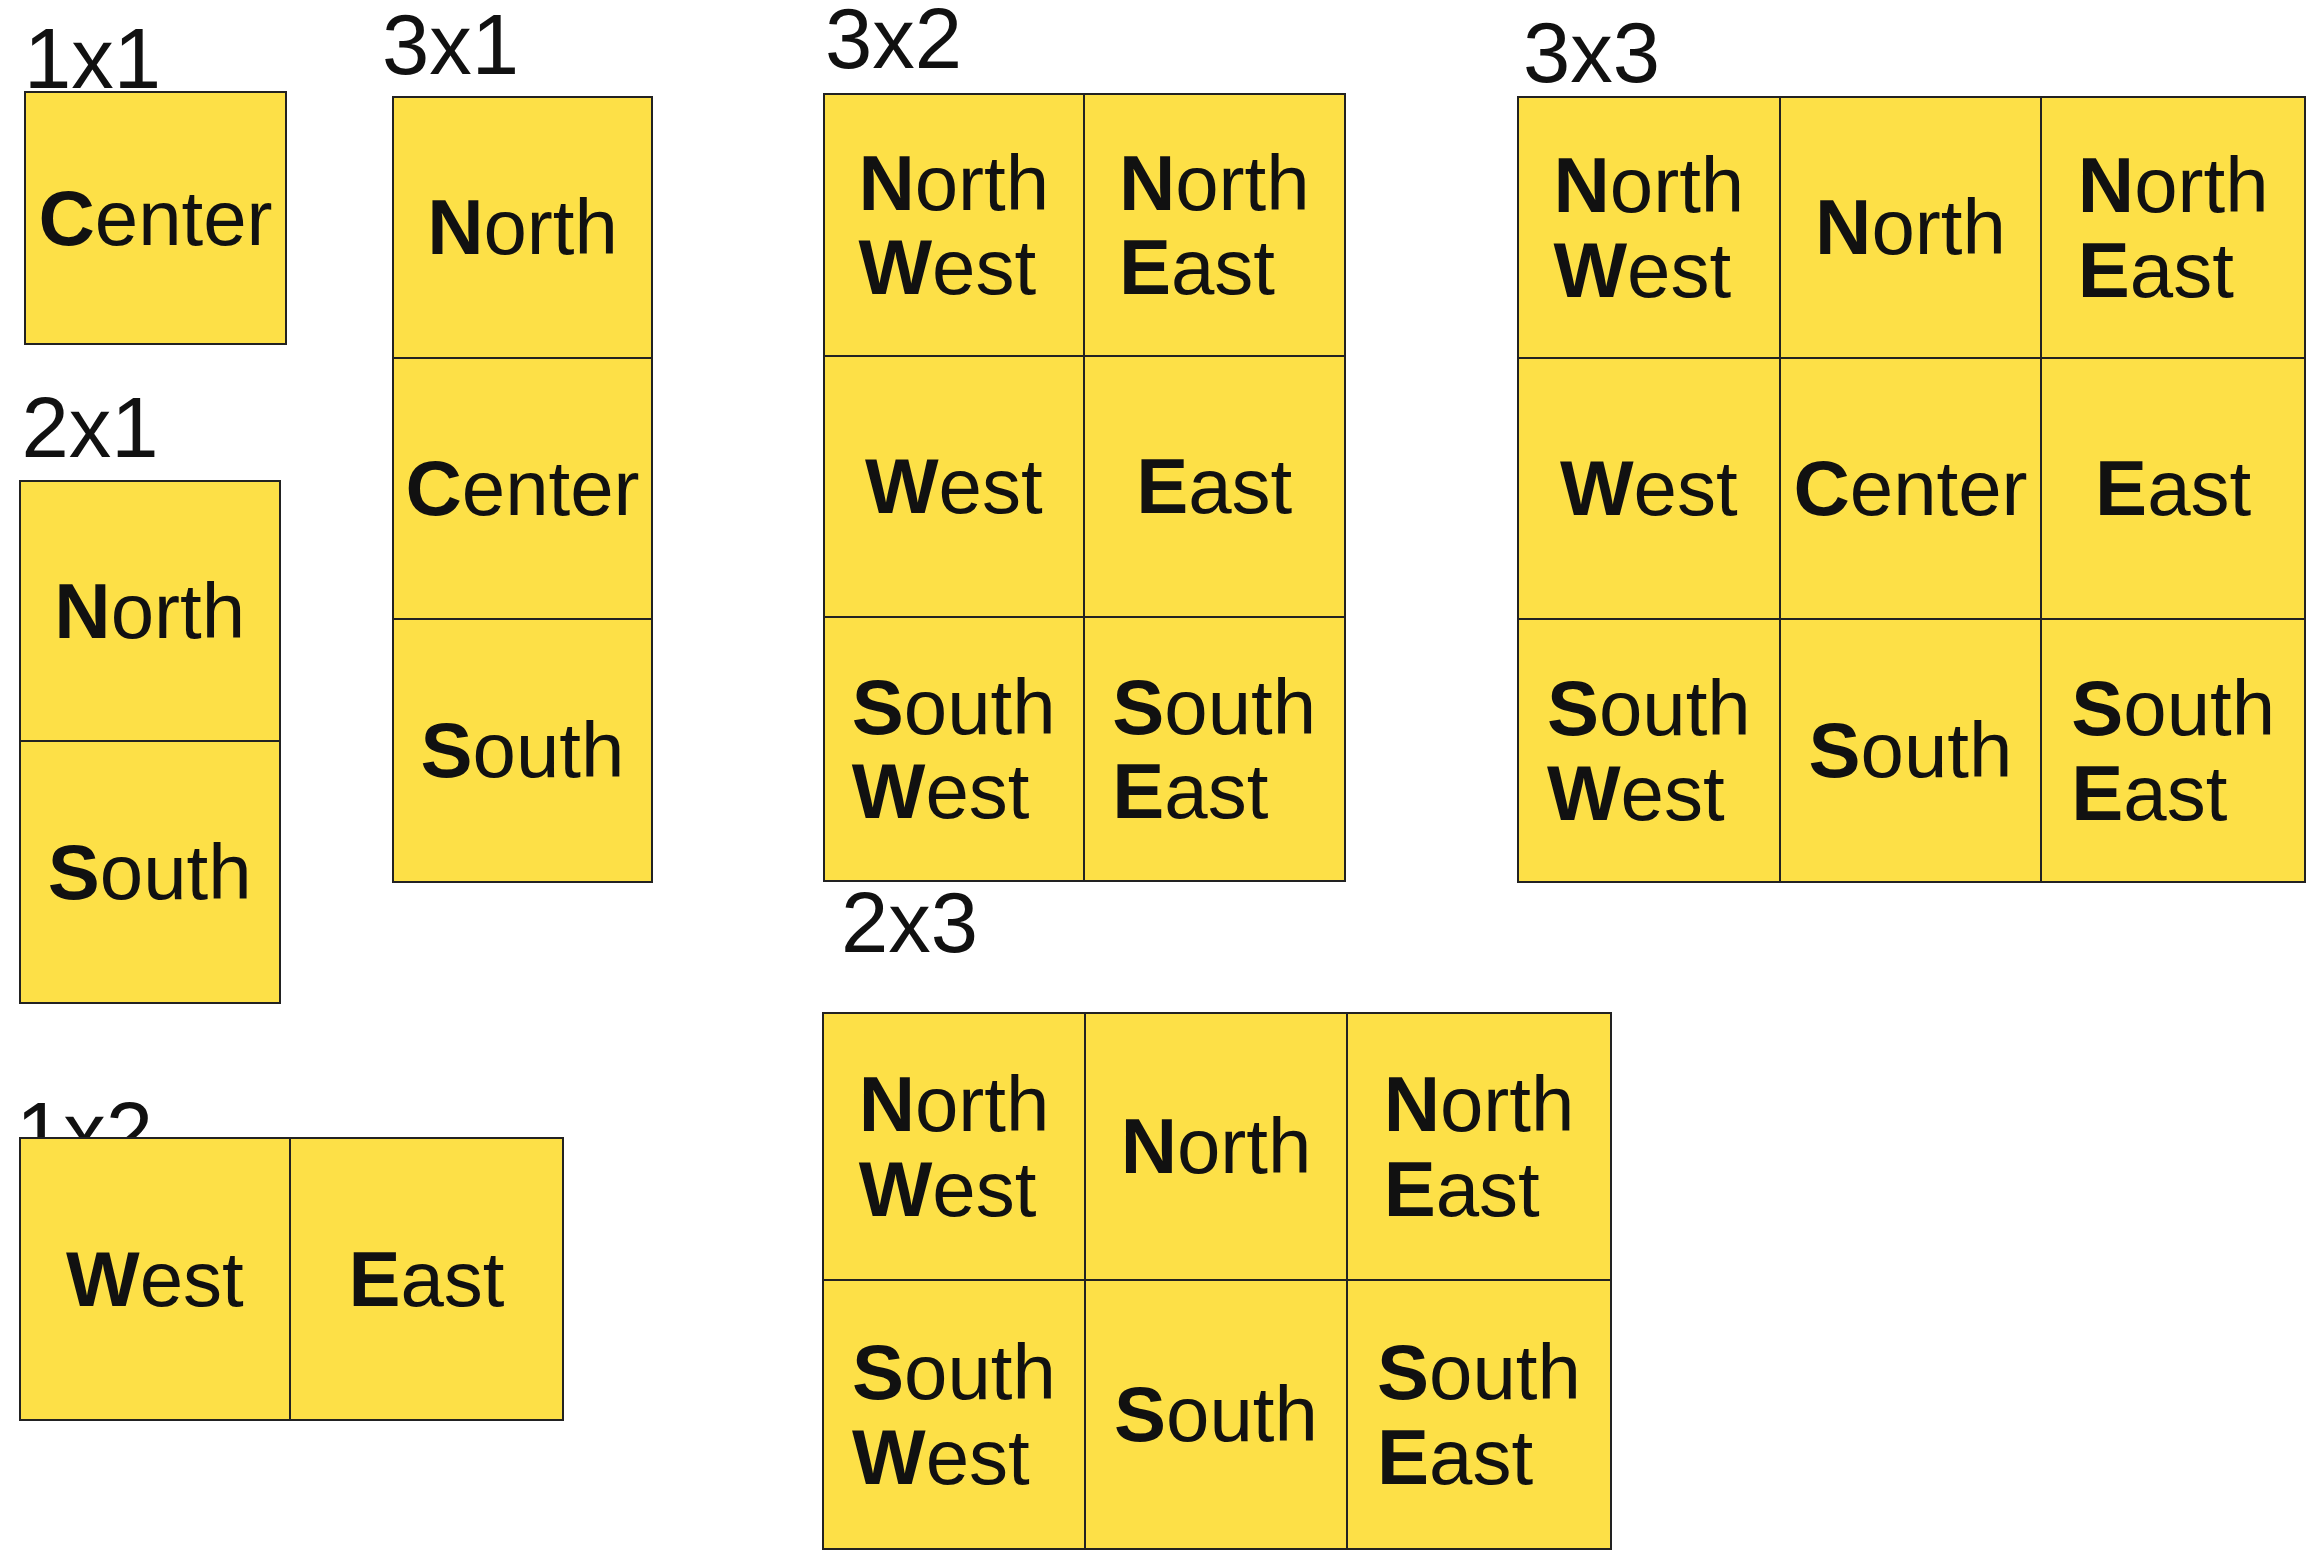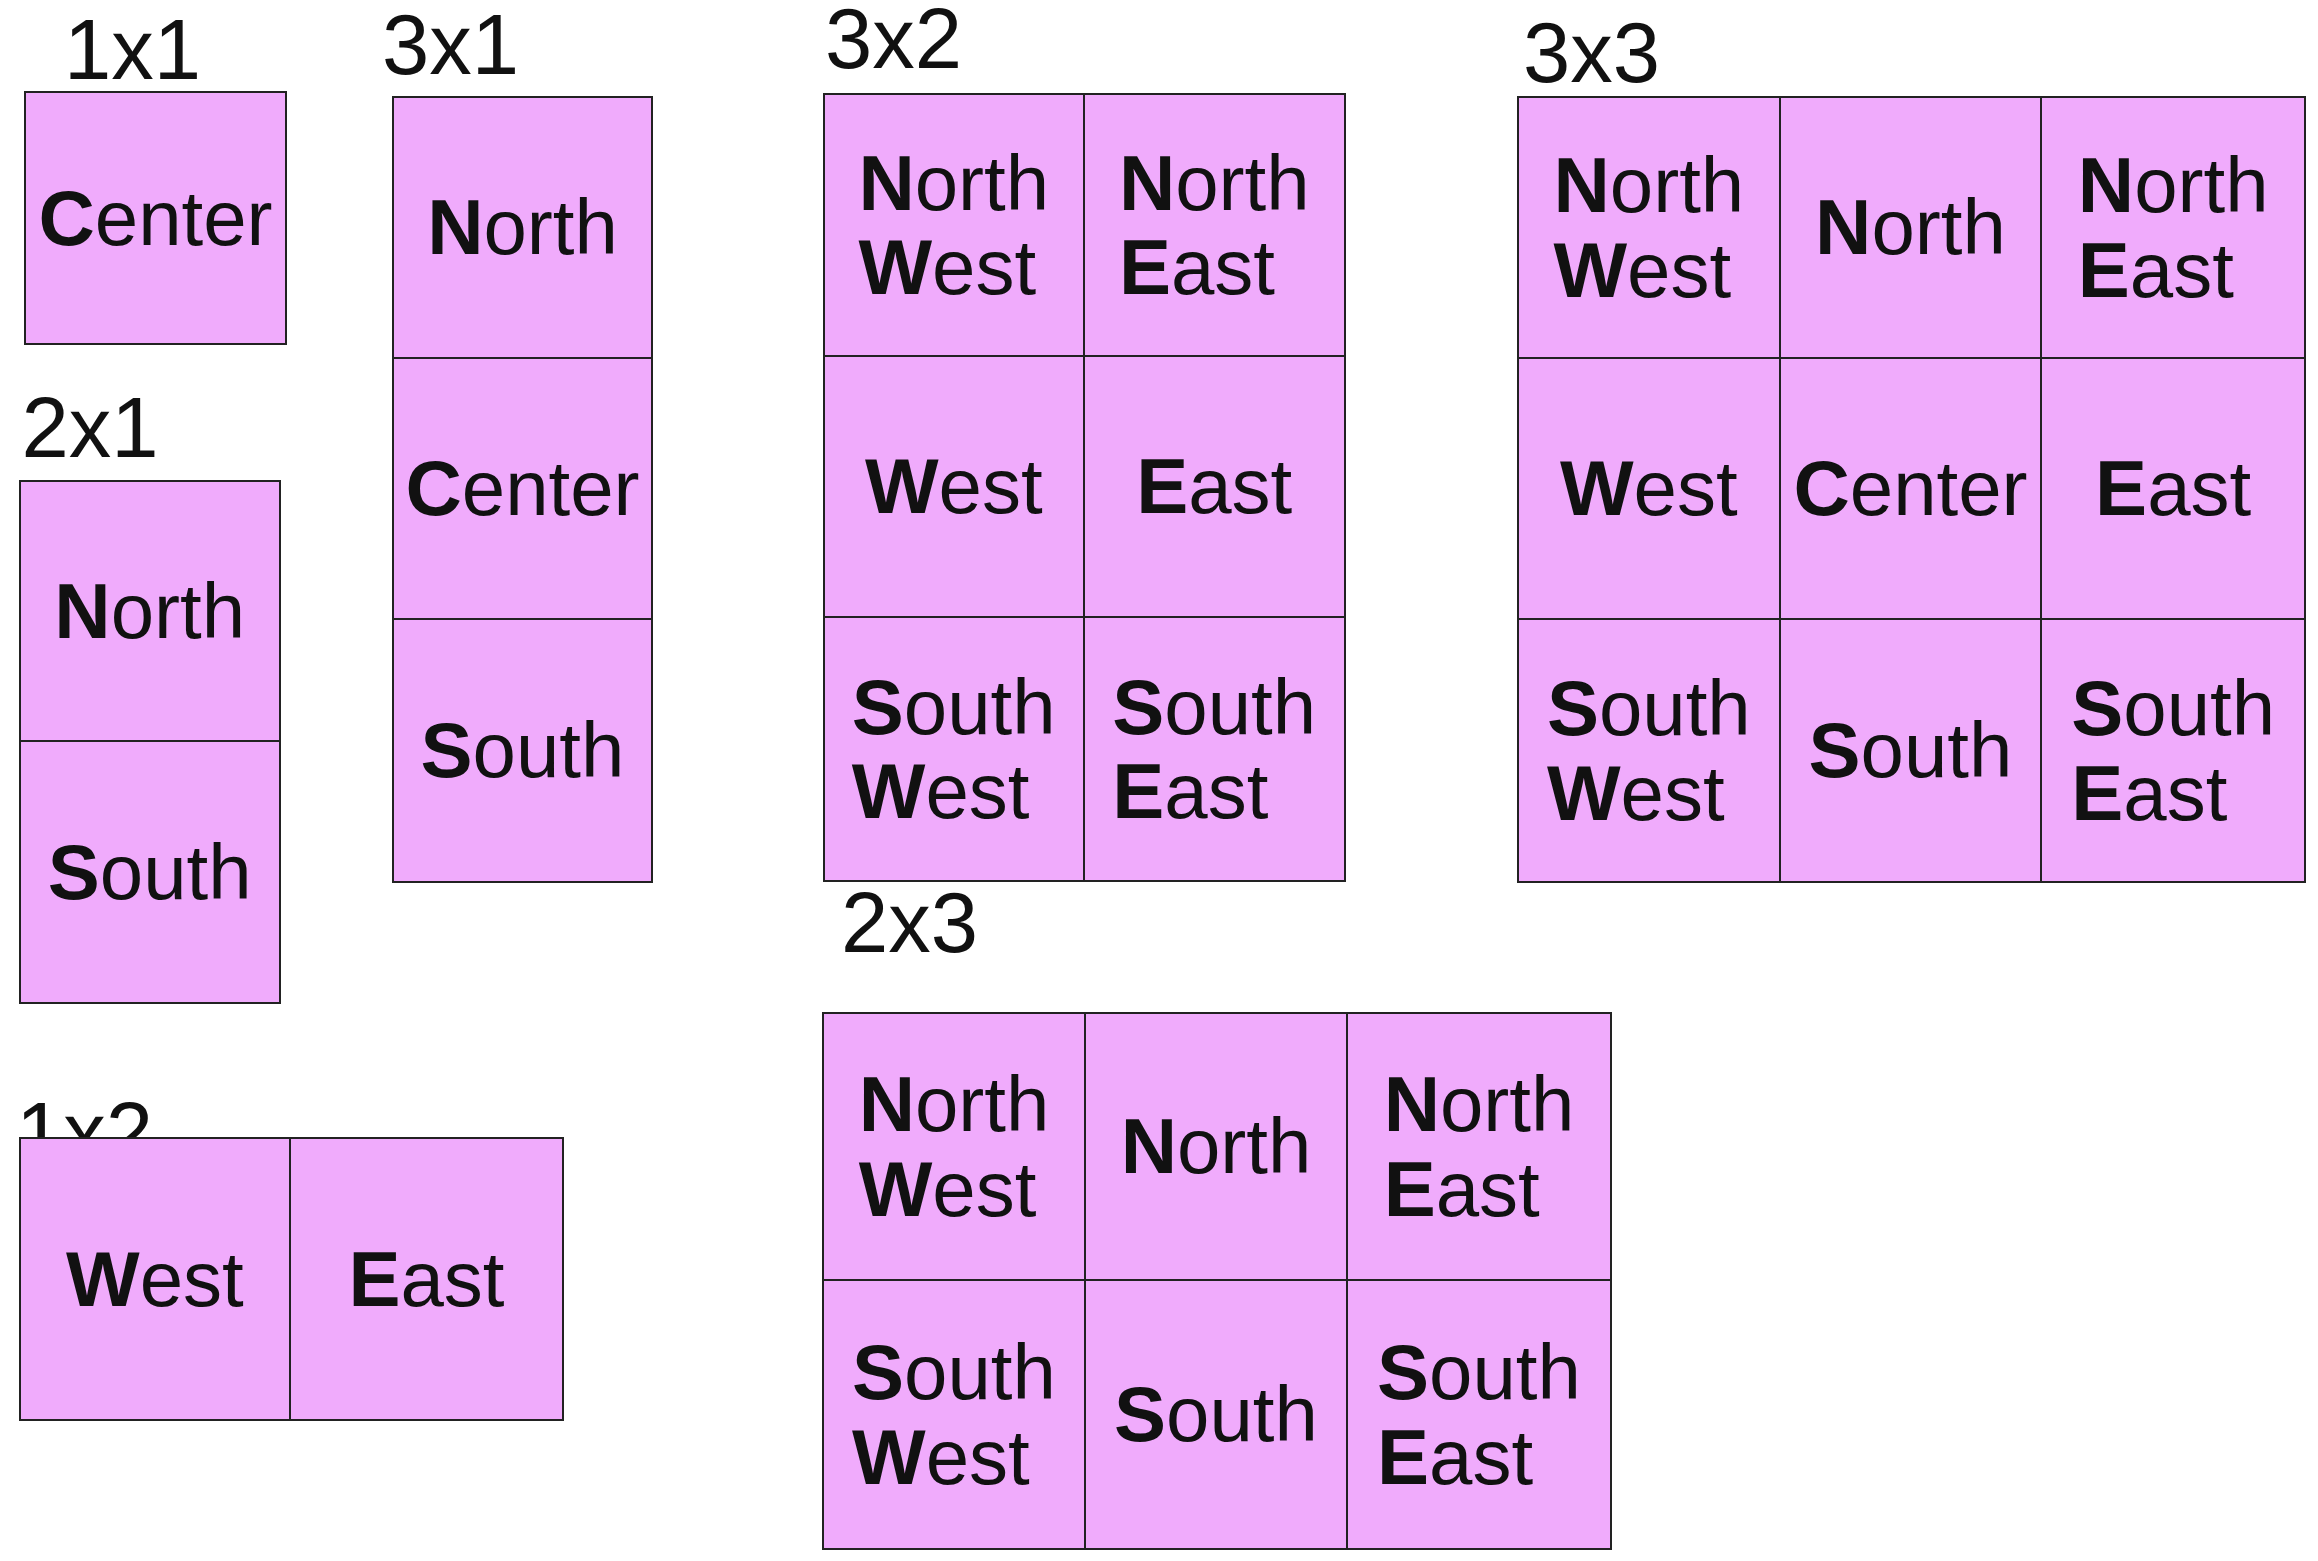--- a/index.html
+++ b/index.html
@@ -16,21 +16,21 @@
     font-size:85px;
     line-height:1;
     white-space:nowrap;
     color:#111111;
   }
   .grid-box{
     position:absolute;
     display:grid;
     box-sizing:border-box;
     border:2.2px solid #222222;
-    background:#f0abfc;
+    background:#fde047;
   }
   .cell{
     display:flex;
     align-items:center;
     justify-content:center;
     box-sizing:border-box;
     border-right:2.2px solid #222222;
     border-bottom:2.2px solid #222222;
     overflow:hidden;
   }
@@ -42,21 +42,21 @@
     line-height:1.08;
     white-space:nowrap;
   }
   .b{font-weight:bold;}
 </style>
 </head>
 <body>
 
 <div class="canvas">
 
-  <div class="grid-label" style="left:24px;top:7px;margin-left:40px;">1x1</div>
+  <div class="grid-label" style="left:24px;top:16px;">1x1</div>
   <div class="grid-box" style="left:24px;top:91px;width:263px;height:254px;grid-template-columns:repeat(1,1fr);grid-template-rows:repeat(1,1fr);">
     <div class="cell lc lr">
       <div class="cell-text">
         <div><span class="b">C</span><span>enter</span></div>
       </div>
     </div>
   </div>
 
   <div class="grid-label" style="left:21.6px;top:385px;">2x1</div>
   <div class="grid-box" style="left:18.7px;top:480px;width:262px;height:524px;grid-template-columns:repeat(1,1fr);grid-template-rows:repeat(2,1fr);">

